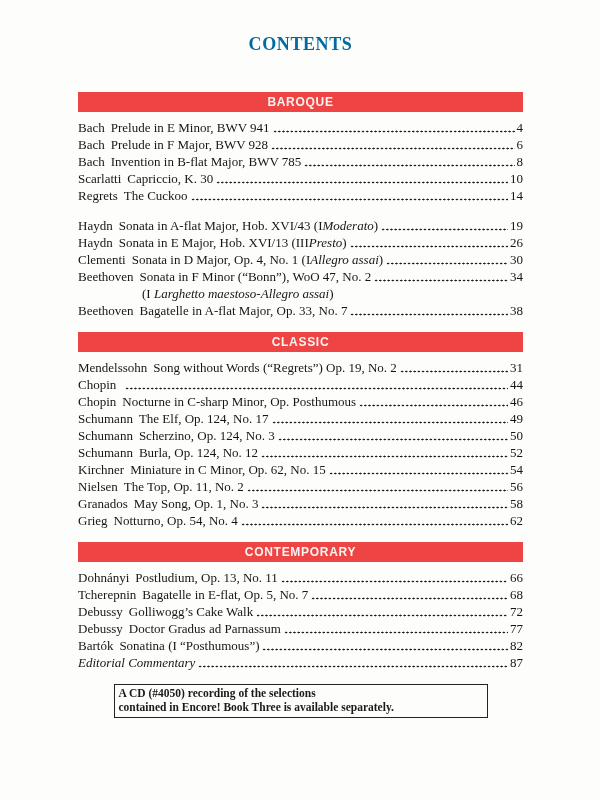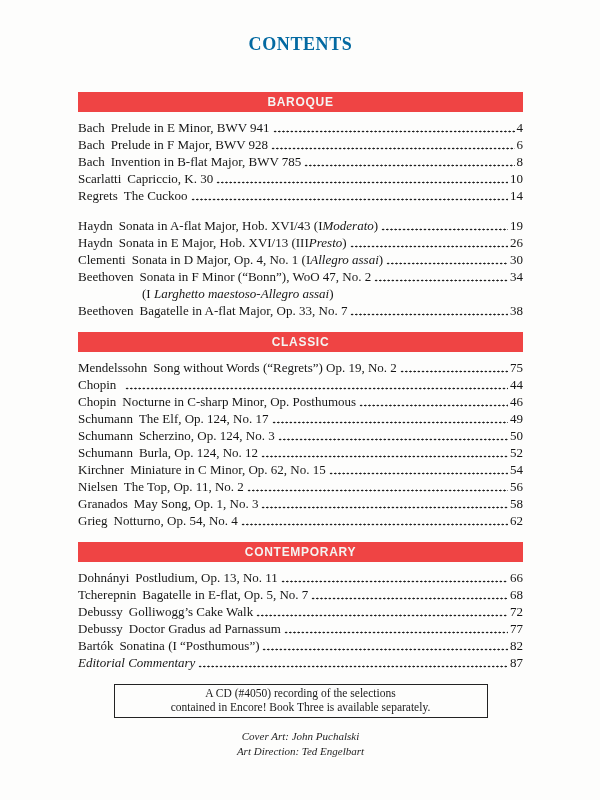--- a/index.html
+++ b/index.html
@@ -65,25 +65,26 @@
     line-height: 17px;
     height: 17px;
     padding-left: 64px;
     white-space: nowrap;
   }
 
   .cd-note {
     width: 364px;
     margin: 9px auto 0 auto;
     border: 1px solid #232323;
-    text-align: center;
+    text-align: left;
     font-size: 11.5px;
     line-height: 13.5px;
     padding: 2px 4px 3px 4px;
     color: #1a1a1a;
+    font-weight: bold;
   }
 
   .credits {
     margin-top: 11px;
     text-align: center;
     font-style: italic;
     font-size: 11px;
     line-height: 15px;
     color: #1f1f1f;
   }
@@ -191,21 +192,21 @@
 
   <div>
     <div class="section-bar">CLASSIC</div>
     <div class="entries">
         <div class="entry">
     <span class="composer">Mendelssohn</span>
     <span class="title-before">Song without Words (“Regrets”) Op. 19, No. 2</span>
     <span class="title-italic"></span>
     <span class="title-after"></span>
     <span class="leader"></span>
-    <span class="pagenum">75</span>
+    <span class="pagenum">31</span>
   </div>
         <div class="entry">
     <span class="composer">Chopin</span>
     <span class="title-italic"></span>
     <span class="title-after"></span>
     <span class="leader"></span>
     <span class="pagenum">44</span>
   </div>
         <div class="entry">
     <span class="composer">Chopin</span>
@@ -326,18 +327,14 @@
     <span class="pagenum">87</span>
   </div>
       </div>
   </div>
 
   <div class="cd-note">
     <div>A CD (#4050) recording of the selections</div>
     <div>contained in Encore! Book Three is available separately.</div>
   </div>
 
-  <div class="credits">
-    <div>Cover Art: John Puchalski</div>
-    <div>Art Direction: Ted Engelbart</div>
-  </div>
 
 </div>
 
 </body></html>

